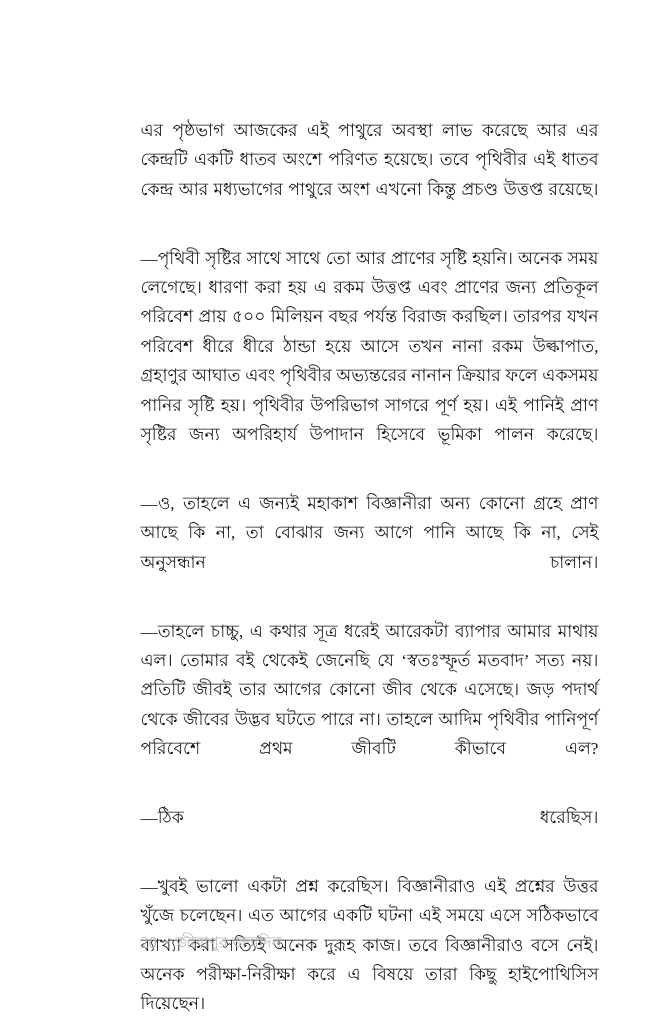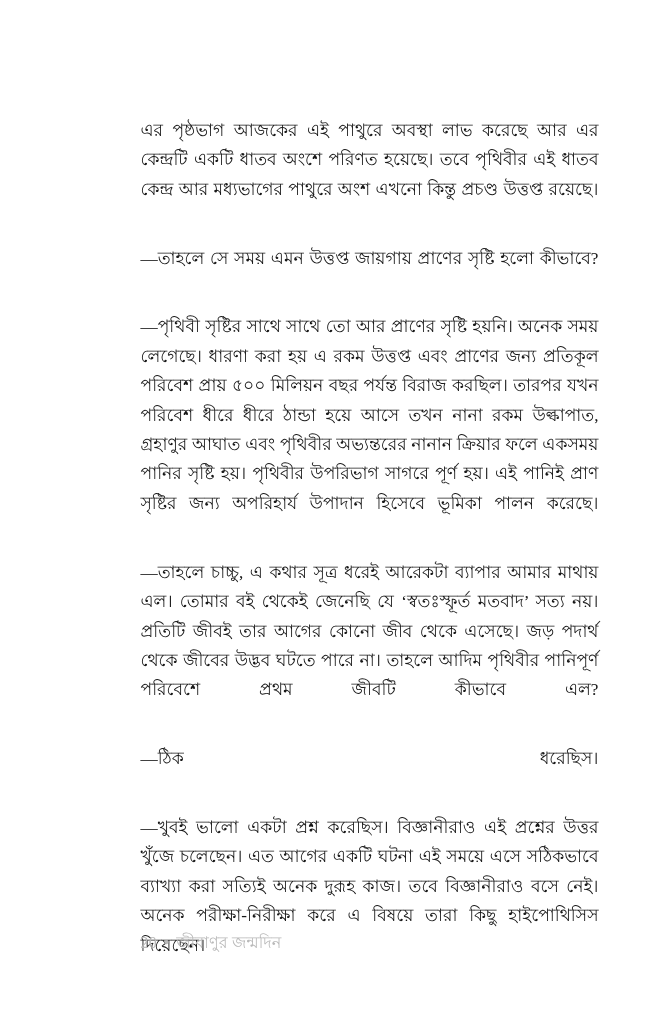--- a/index.html
+++ b/index.html
@@ -70,22 +70,22 @@
     letter-spacing: 0.01em;
   }
 </style>
 </head>
 <body>
 
 <div class="page">
 
   <div class="text-column">
     <p class="para">এর পৃষ্ঠভাগ আজকের এই পাথুরে অবস্থা লাভ করেছে আর এর কেন্দ্রটি একটি ধাতব অংশে পরিণত হয়েছে। তবে পৃথিবীর এই ধাতব কেন্দ্র আর মধ্যভাগের পাথুরে অংশ এখনো কিন্তু প্রচণ্ড উত্তপ্ত রয়েছে।</p>
-    <p class="para">—তাহলে সে সময় এমন উত্তপ্ত জায়গায় প্রাণের সৃষ্টি হলো কীভাবে?</p>
     <p class="para">—পৃথিবী সৃষ্টির সাথে সাথে তো আর প্রাণের সৃষ্টি হয়নি। অনেক সময় লেগেছে। ধারণা করা হয় এ রকম উত্তপ্ত এবং প্রাণের জন্য প্রতিকূল পরিবেশ প্রায় ৫০০ মিলিয়ন বছর পর্যন্ত বিরাজ করছিল। তারপর যখন পরিবেশ ধীরে ধীরে ঠান্ডা হয়ে আসে তখন নানা রকম উল্কাপাত, গ্রহাণুর আঘাত এবং পৃথিবীর অভ্যন্তরের নানান ক্রিয়ার ফলে একসময় পানির সৃষ্টি হয়। পৃথিবীর উপরিভাগ সাগরে পূর্ণ হয়। এই পানিই প্রাণ সৃষ্টির জন্য অপরিহার্য উপাদান হিসেবে ভূমিকা পালন করেছে।</p>
+    <p class="para">—ও, তাহলে এ জন্যই মহাকাশ বিজ্ঞানীরা অন্য কোনো গ্রহে প্রাণ আছে কি না, তা বোঝার জন্য আগে পানি আছে কি না, সেই অনুসন্ধান চালান।</p>
     <p class="para">—তাহলে চাচ্চু, এ কথার সূত্র ধরেই আরেকটা ব্যাপার আমার মাথায় এল। তোমার বই থেকেই জেনেছি যে ‘স্বতঃস্ফূর্ত মতবাদ’ সত্য নয়। প্রতিটি জীবই তার আগের কোনো জীব থেকে এসেছে। জড় পদার্থ থেকে জীবের উদ্ভব ঘটতে পারে না। তাহলে আদিম পৃথিবীর পানিপূর্ণ পরিবেশে প্রথম জীবটি কীভাবে এল?</p>
     <p class="para">—ঠিক ধরেছিস।</p>
     <p class="para">—খুবই ভালো একটা প্রশ্ন করেছিস। বিজ্ঞানীরাও এই প্রশ্নের উত্তর খুঁজে চলেছেন। এত আগের একটি ঘটনা এই সময়ে এসে সঠিকভাবে ব্যাখ্যা করা সত্যিই অনেক দুরূহ কাজ। তবে বিজ্ঞানীরাও বসে নেই। অনেক পরীক্ষা-নিরীক্ষা করে এ বিষয়ে তারা কিছু হাইপোথিসিস দিয়েছেন।</p>
   </div>
 
   <div class="footer">
     <span class="folio">20</span>
     <span class="sep">●</span>
     <span class="book-title">জীবাণুর জন্মদিন</span>
   </div>

